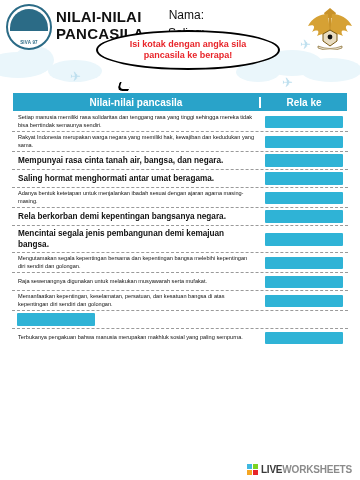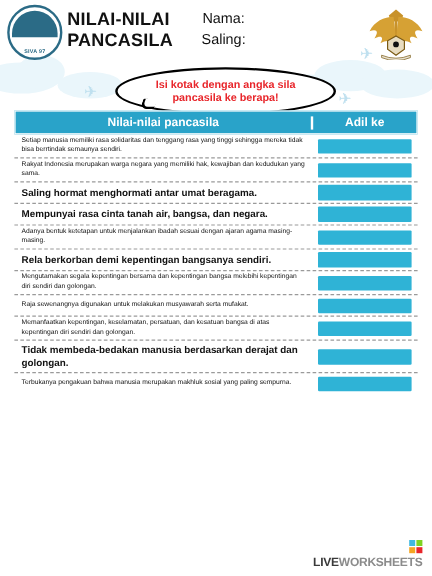--- a/index.html
+++ b/index.html
@@ -83,21 +83,21 @@
   }
   .field-line { white-space: nowrap; text-align: center; }
   .garuda {
     position: absolute;
     right: 6px; top: 4px;
     width: 48px; height: 46px;
   }
   
   .bubble {
     position: absolute;
-    left: 96px; top: 56px;
+    left: 96px; top: 30px;
     width: 184px; height: 40px;
     background: #ffffff;
     border: 2px solid #000000;
     border-radius: 50%/50%;
     display: flex;
     align-items: center;
     justify-content: center;
     text-align: center;
     padding: 0 12px;
   }
@@ -183,23 +183,22 @@
     position: absolute;
     left: 0; bottom: 0;
     width: 360px;
     height: 26px;
     background: #ffffff;
   }
   .brand {
     position: absolute;
     right: 8px; bottom: 5px;
     display: flex;
-    align-items: flex-end;
+    align-items: flex-start;
     gap: 3px;
-    flex-direction: column;
   }
   .brand-mark {
     display: grid;
     grid-template-columns: 5px 5px;
     grid-template-rows: 5px 5px;
     gap: 1px;
   }
   .bm { width: 5px; height: 5px; }
   .bm1 { background: #3fb8e0; }
   .bm2 { background: #7ed321; }
@@ -260,55 +259,61 @@
   </div>
 
   <div class="bubble">
     <div class="bubble-text">Isi kotak dengan angka sila pancasila ke berapa!</div>
   </div>
   <div class="bubble-tail"></div>
 
   <div class="table">
     <div class="thead">
       <div class="th-left">Nilai-nilai pancasila</div>
-      <div class="th-right">Adil ke</div>
+      <div class="th-right">Rela ke</div>
     </div>
     <div id="rows">
         <div class="trow">
           <div class="cell-text">Setiap manusia memiliki rasa solidaritas dan tenggang rasa yang tinggi sehingga mereka tidak bisa berrtindak semaunya sendiri.</div>
           <div class="cell-ans">
             <div class="ansbox"></div>
           </div>
         </div>
         <div class="trow">
           <div class="cell-text">Rakyat Indonesia merupakan warga negara yang memiliki hak, kewajiban dan kedudukan yang sama.</div>
           <div class="cell-ans">
             <div class="ansbox"></div>
           </div>
         </div>
         <div class="trow big">
+          <div class="cell-text big">Mempunyai rasa cinta tanah air, bangsa, dan negara.</div>
+          <div class="cell-ans">
+            <div class="ansbox"></div>
+          </div>
+        </div>
+        <div class="trow big">
           <div class="cell-text big">Saling hormat menghormati antar umat beragama.</div>
           <div class="cell-ans">
             <div class="ansbox"></div>
           </div>
         </div>
-        <div class="trow big">
-          <div class="cell-text big">Mempunyai rasa cinta tanah air, bangsa, dan negara.</div>
-          <div class="cell-ans">
-            <div class="ansbox"></div>
-          </div>
-        </div>
         <div class="trow">
           <div class="cell-text">Adanya bentuk ketetapan untuk menjalankan ibadah sesuai dengan ajaran agama masing-masing.</div>
           <div class="cell-ans">
             <div class="ansbox"></div>
           </div>
         </div>
         <div class="trow big">
-          <div class="cell-text big">Rela berkorban demi kepentingan bangsanya sendiri.</div>
+          <div class="cell-text big">Rela berkorban demi kepentingan bangsanya negara.</div>
+          <div class="cell-ans">
+            <div class="ansbox"></div>
+          </div>
+        </div>
+        <div class="trow big">
+          <div class="cell-text big">Mencintai segala jenis pembangunan demi kemajuan bangsa.</div>
           <div class="cell-ans">
             <div class="ansbox"></div>
           </div>
         </div>
         <div class="trow">
           <div class="cell-text">Mengutamakan segala kepentingan bersama dan kepentingan bangsa melebihi kepentingan diri sendiri dan golongan.</div>
           <div class="cell-ans">
             <div class="ansbox"></div>
           </div>
         </div>
@@ -318,21 +323,20 @@
             <div class="ansbox"></div>
           </div>
         </div>
         <div class="trow">
           <div class="cell-text">Memanfaatkan kepentingan, keselamatan, persatuan, dan kesatuan bangsa di atas kepentingan diri sendiri dan golongan.</div>
           <div class="cell-ans">
             <div class="ansbox"></div>
           </div>
         </div>
         <div class="trow big">
-          <div class="cell-text big">Tidak membeda-bedakan manusia berdasarkan derajat dan golongan.</div>
           <div class="cell-ans">
             <div class="ansbox"></div>
           </div>
         </div>
         <div class="trow">
           <div class="cell-text">Terbukanya pengakuan bahwa manusia merupakan makhluk sosial yang paling sempurna.</div>
           <div class="cell-ans">
             <div class="ansbox"></div>
           </div>
         </div>

